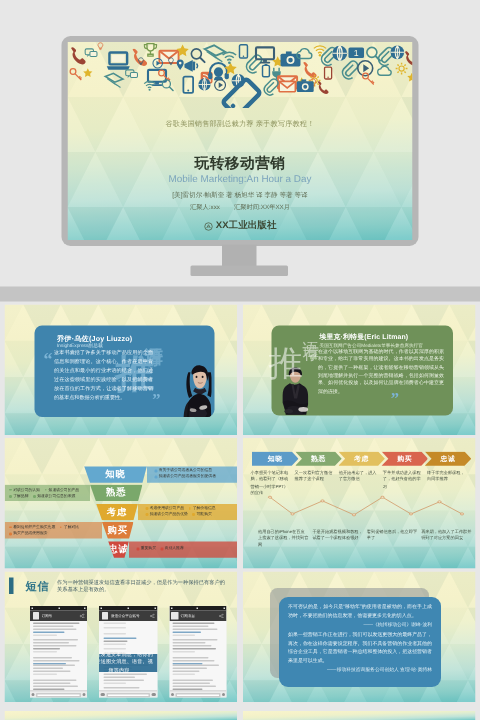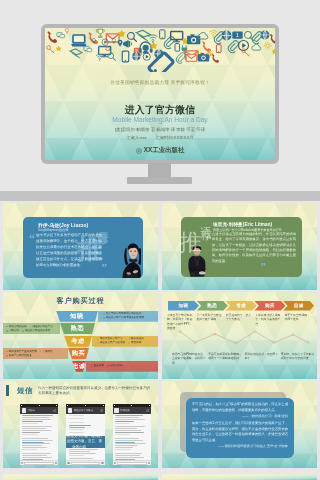--- a/index.html
+++ b/index.html
@@ -540,21 +540,21 @@
               <g transform="translate(50,24) scale(0.787)">
                 <path d="M1.4 4.8a6.6 6.6 0 0 1 9.2 0M3 6.6a4.2 4.2 0 0 1 6 0M4.6 8.4a2 2 0 0 1 2.8 0" fill="none" stroke="#4b8e8e" stroke-width="1"></path>
                 <circle cx="6" cy="10" r=".9" fill="#4b8e8e"></circle>
               </g>
               <g transform="translate(116,37) rotate(45) scale(2.0) translate(-6,-6)">
                 <rect x="2.6" y="0.4" width="6.8" height="11.2" rx="1.1" fill="none" stroke="#2f6d92" stroke-width="1.5"></rect>
                 <circle cx="6" cy="10" r=".75" fill="#2f6d92"></circle>
               </g>
             </svg></div>
         <div class="cv-sub">谷歌美国销售部副总裁力荐 亲手教写序教程！</div>
-        <div class="cv-t2">进入了官方微信</div>
+        <div class="cv-t2">玩转移动营销</div>
         <div class="cv-en">Mobile Marketing:An Hour a Day</div>
         <div class="cv-au">[美]雷切尔·帕斯奎 著 杨旭华 译 李静 等著 等译</div>
         <div class="cv-au2">汇聚人:xxx        汇聚时间:XX年XX月</div>
         <div class="cv-pub">
           <svg width="6" height="6" viewBox="0 0 12 12">
             <circle cx="6" cy="6" r="5" fill="none" stroke="#4c5a42" stroke-width="1"></circle>
             <path d="M3.4 8.2 L6 3.6 L8.6 8.2 M4.4 6.6 H7.6" fill="none" stroke="#4c5a42" stroke-width="0.9"></path>
           </svg>
           <span>XX工业出版社</span>
         </div>
@@ -1044,21 +1044,20 @@
           <path d="M125 120.83333333333331L150 120.83333333333331L137.5 144.99999999999997Z" fill="#1f6e63" opacity="0.020"></path>
           <path d="M137.5 144.99999999999997L150 120.83333333333331L162.5 144.99999999999997Z" fill="#ffffff" opacity="0.035"></path>
           <path d="M150 120.83333333333331L175 120.83333333333331L162.5 144.99999999999997Z" fill="#1f6e63" opacity="0.068"></path>
           <path d="M162.5 144.99999999999997L175 120.83333333333331L187.5 144.99999999999997Z" fill="#ffffff" opacity="0.071"></path>
           <path d="M175 120.83333333333331L200 120.83333333333331L187.5 144.99999999999997Z" fill="#1f6e63" opacity="0.052"></path>
           <path d="M187.5 144.99999999999997L200 120.83333333333331L212.5 144.99999999999997Z" fill="#ffffff" opacity="0.107"></path>
           <path d="M200 120.83333333333331L225 120.83333333333331L212.5 144.99999999999997Z" fill="#1f6e63" opacity="0.036"></path>
           <path d="M212.5 144.99999999999997L225 120.83333333333331L237.5 144.99999999999997Z" fill="#ffffff" opacity="0.053"></path>
           <path d="M225 120.83333333333331L250 120.83333333333331L237.5 144.99999999999997Z" fill="#1f6e63" opacity="0.020"></path>
         </svg>
-      <div class="fn-title">客户购买过程</div>
       <div class="fn-wrap" id="fnwrap">
           <div class="fn-row" style="top:18.5px">
             <div class="fn-pane" style="left:95px;width:60px;background:#63a8cf;opacity:.78;clip-path:polygon(-3px 100%,0 0,100% 0,100% 100%)"></div>
             <div class="fn-items" style="left:98px;width:57px">
               <span class="fn-it"><i class="fn-dot" style="background:#63a8cf"></i>有关于该公司或者其公司的信息</span>
               <span class="fn-it"><i class="fn-dot" style="background:#63a8cf"></i>知道该公司产品或者服务的提供者</span>
             </div>
             <div class="fn-lab" style="left:53px;width:42px;background:#63a8cf;clip-path:polygon(0 0,100% 0,92.86% 100%,9.52% 100%)">知晓</div>
           </div>
           <div class="fn-row" style="top:31px">

